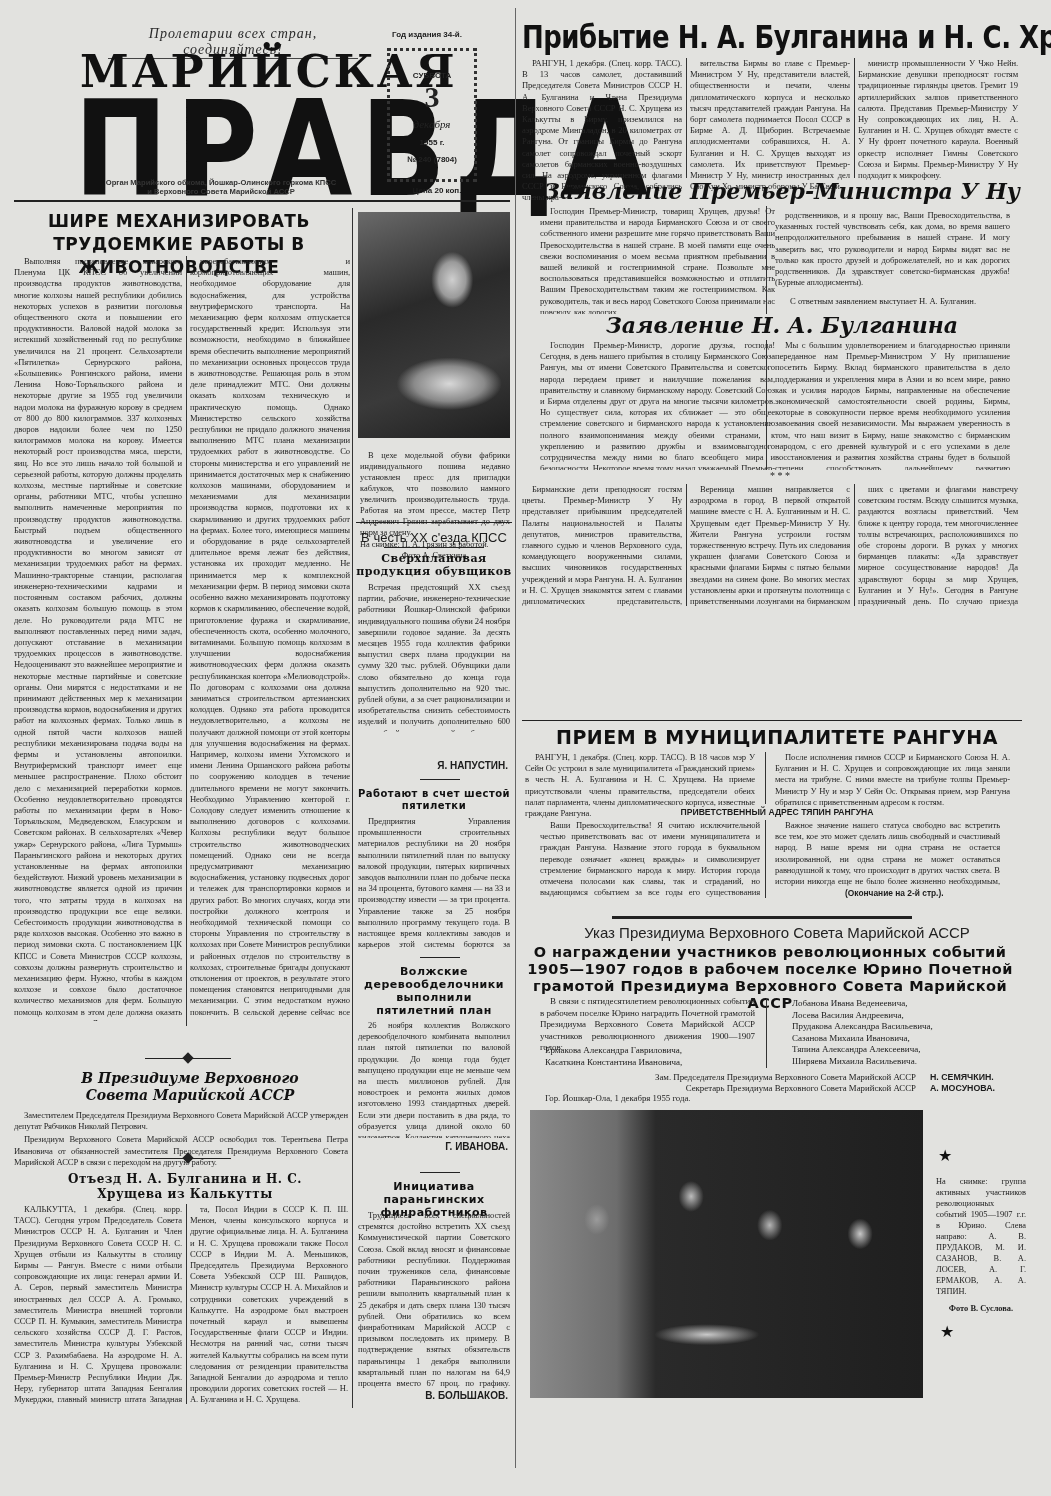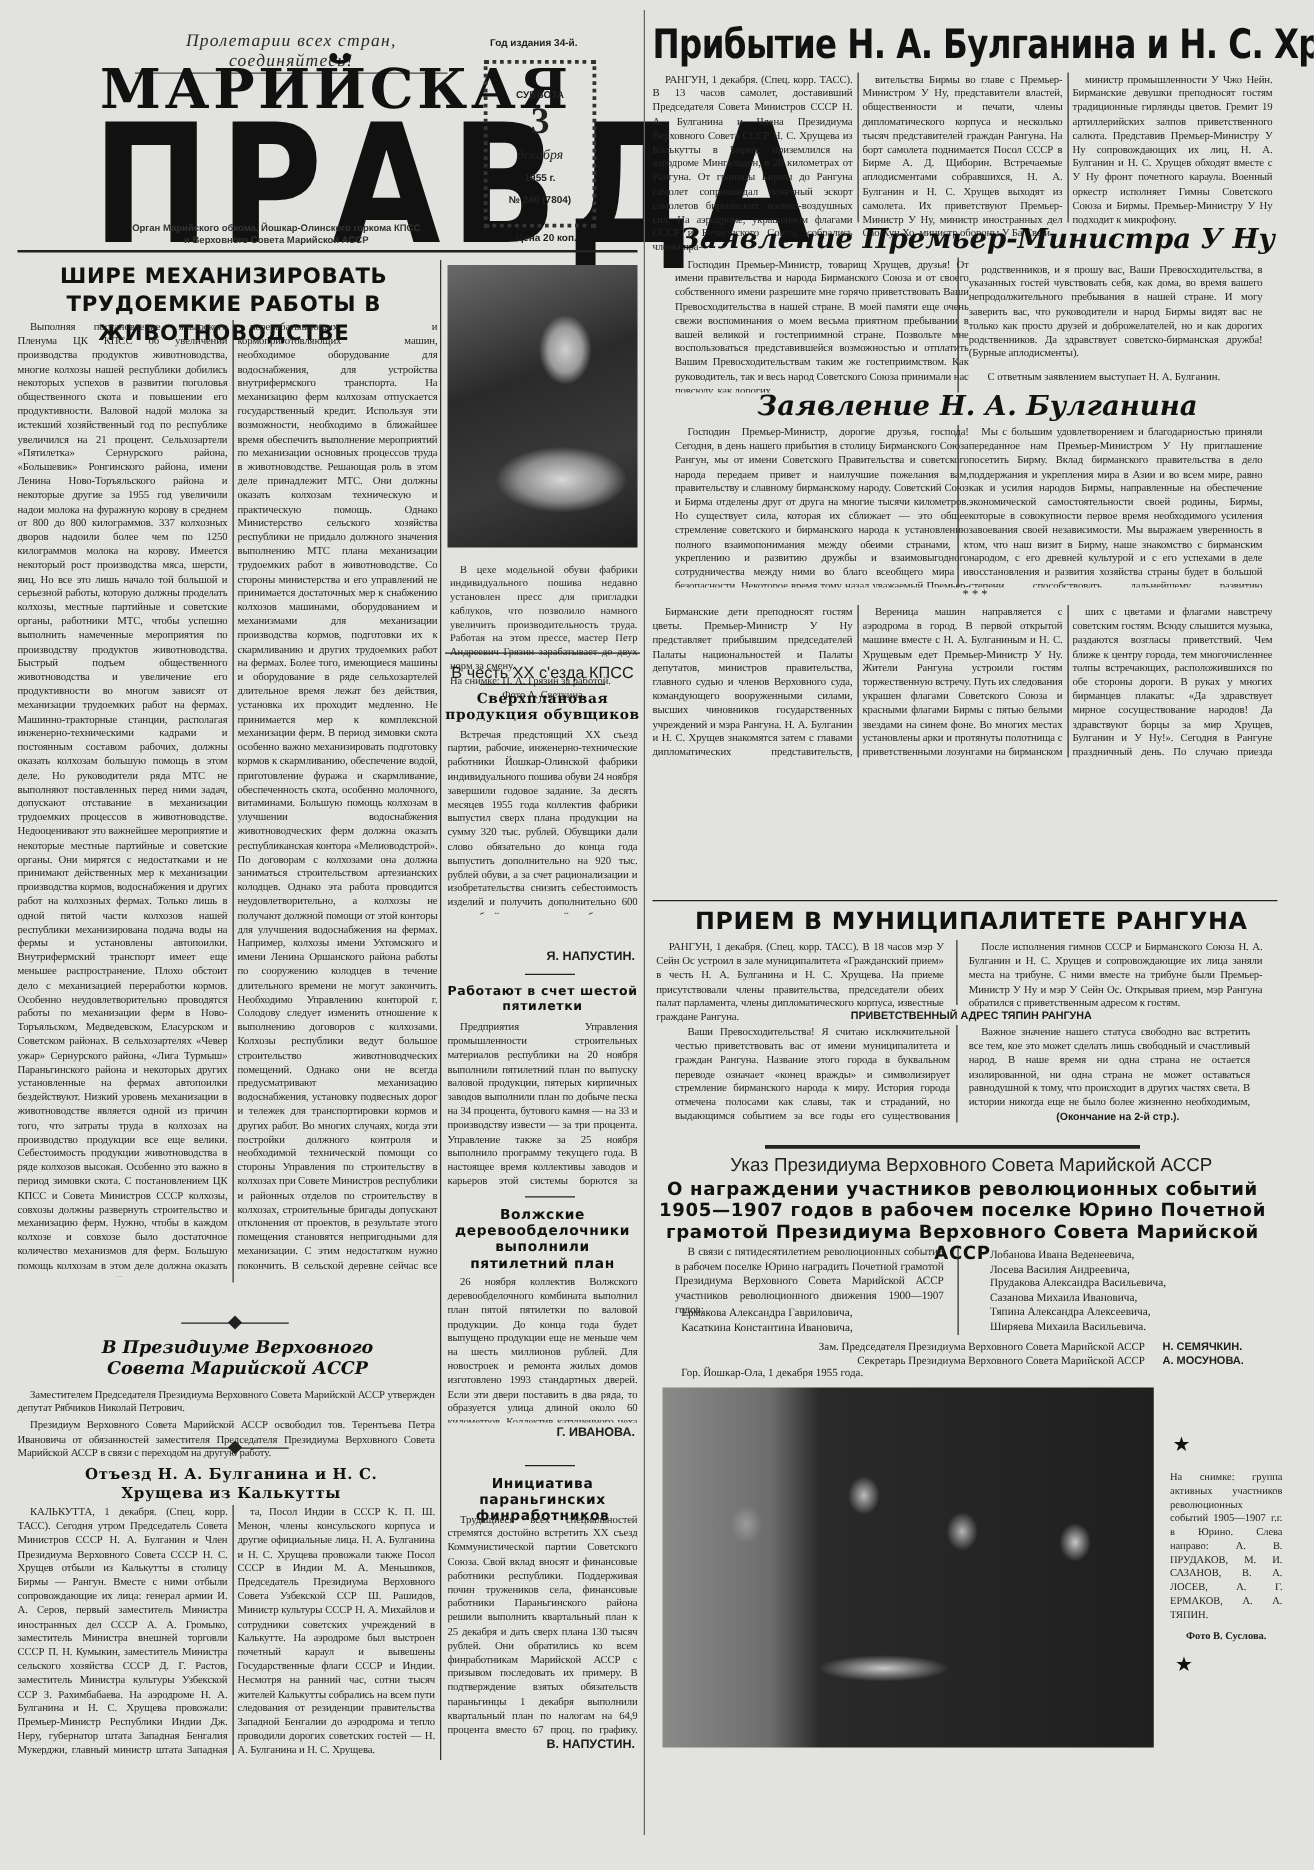--- a/index.html
+++ b/index.html
@@ -137,21 +137,21 @@
     <p>ших с цветами и флагами навстречу советским гостям. Всюду слышится музыка, раздаются возгласы приветствий. Чем ближе к центру города, тем многочисленнее толпы встречающих, расположившихся по обе стороны дороги. В руках у многих бирманцев плакаты: «Да здравствует мирное сосуществование народов! Да здравствуют борцы за мир Хрущев, Булганин и У Ну!». Сегодня в Рангуне праздничный день. По случаю приезда советских гостей закрыты все магазины и учреждения. Рангунцы встречали цветами и возгласами привета товарищей Булганина и Хрущева на всем пути их следования до отведенной для них резиденции в президентском дворце.</p>
   </div>
 <div class="hrule" style="left:522px;top:720px;width:500px;height:1px;"></div>
 
 <div class="abs h-big" style="left:522px;top:726px;width:510px;font-size:19px;">ПРИЕМ В МУНИЦИПАЛИТЕТЕ РАНГУНА</div>
 <div class="abs body-text serif" style="left:525px;top:752px;width:230px;">
     <p>РАНГУН, 1 декабря. (Спец. корр. ТАСС). В 18 часов мэр У Сейн Ос устроил в зале муниципалитета «Гражданский прием» в честь Н. А. Булганина и Н. С. Хрущева. На приеме присутствовали члены правительства, председатели обеих палат парламента, члены дипломатического корпуса, известные граждане Рангуна.</p>
   </div>
 <div class="vrule" style="left:765px;top:752px;height:52px;"></div>
 <div class="abs body-text serif" style="left:775px;top:752px;width:235px;">
-    <p>После исполнения гимнов СССР и Бирманского Союза Н. А. Булганин и Н. С. Хрущев и сопровождающие их лица заняли места на трибуне. С ними вместе на трибуне были Премьер-Министр У Ну и мэр У Сейн Ос. Открывая прием, мэр Рангуна обратился с приветственным адресом к гостям.</p>
+    <p>После исполнения гимнов СССР и Бирманского Союза Н. А. Булганин и Н. С. Хрущев и сопровождающие их лица заняли места на трибуне. С ними вместе на трибуне толпы Премьер-Министр У Ну и мэр У Сейн Ос. Открывая прием, мэр Рангуна обратился с приветственным адресом к гостям.</p>
   </div>
 <div class="abs sans" style="left:522px;top:807px;width:510px;text-align:center;font-size:8.6px;font-weight:bold;">ПРИВЕТСТВЕННЫЙ АДРЕС ТЯПИН РАНГУНА</div>
 <div class="abs body-text serif" style="left:540px;top:820px;width:220px;height:80px;overflow:hidden;">
     <p>Ваши Превосходительства! Я считаю исключительной честью приветствовать вас от имени муниципалитета и граждан Рангуна. Название этого города в буквальном переводе означает «конец вражды» и символизирует стремление бирманского народа к миру. История города отмечена полосами как славы, так и страданий, но выдающимся событием за все годы его существования является тот факт, что 4 января 1948 года он стал столицей свободной, независимой и суверенной республики.</p>
   </div>
 <div class="vrule" style="left:765px;top:820px;height:78px;"></div>
 <div class="abs body-text serif" style="left:775px;top:820px;width:225px;height:70px;overflow:hidden;">
     <p>Важное значение нашего статуса свободно вас встретить все тем, кое это может сделать лишь свободный и счастливый народ. В наше время ни одна страна не остается изолированной, ни одна страна не может оставаться равнодушной к тому, что происходит в других частях света. В истории никогда еще не было более жизненно необходимым, непреложным в сосуществовании и сотрудничестве. Общность чело-</p>
   </div>
 <div class="abs sans" style="left:845px;top:888px;font-size:8.4px;font-weight:bold;">(Окончание на 2-й стр.).</div>
@@ -232,21 +232,21 @@
 <div class="abs body-text serif" style="left:358px;top:1020px;width:152px;height:118px;overflow:hidden;">
     <p>26 ноября коллектив Волжского деревообделочного комбината выполнил план пятой пятилетки по валовой продукции. До конца года будет выпущено продукции еще не меньше чем на шесть миллионов рублей. Для новостроек и ремонта жилых домов изготовлено 1993 стандартных дверей. Если эти двери поставить в два ряда, то образуется улица длиной около 60 километров. Коллектив катушечного цеха изготовил 903 миллиона штук ниточной катушки и до конца года даст стране еще около 25 миллионов.</p>
   </div>
 <div class="abs sig" style="left:358px;top:1141px;width:150px;">Г. ИВАНОВА.</div>
 <div class="hrule" style="left:420px;top:1172px;width:40px;height:1px;"></div>
 
 <div class="abs h-big" style="left:356px;top:1180px;width:156px;font-size:11px;line-height:13px;">Инициатива параньгинских финработников</div>
 <div class="abs body-text serif" style="left:358px;top:1210px;width:152px;height:178px;overflow:hidden;">
     <p>Трудящиеся всех специальностей стремятся достойно встретить XX съезд Коммунистической партии Советского Союза. Свой вклад вносят и финансовые работники республики. Поддерживая почин тружеников села, финансовые работники Параньгинского района решили выполнить квартальный план к 25 декабря и дать сверх плана 130 тысяч рублей. Они обратились ко всем финработникам Марийской АССР с призывом последовать их примеру. В подтверждение взятых обязательств параньгинцы 1 декабря выполнили квартальный план по налогам на 64,9 процента вместо 67 проц. по графику. Подоходный налог с колхозов собран полностью, сельхозналог — на 92 процента.</p>
   </div>
-<div class="abs sig" style="left:358px;top:1390px;width:150px;">В. НАПУСТИН.</div>
+<div class="abs sig" style="left:358px;top:1390px;width:150px;">В. БОЛЬШАКОВ.</div>
 
 <div class="divider-diamond" style="left:145px;top:1058px;width:86px;"></div>
 <div class="abs h-ital" style="left:60px;top:1070px;width:260px;font-size:14px;line-height:17px;">В Президиуме Верховного Совета Марийской АССР</div>
 <div class="abs body-text serif" style="left:14px;top:1110px;width:334px;">
   <p>Заместителем Председателя Президиума Верховного Совета Марийской АССР утвержден депутат Рябчиков Николай Петрович.</p>
   <p>Президиум Верховного Совета Марийской АССР освободил тов. Терентьева Петра Ивановича от обязанностей заместителя Председателя Президиума Верховного Совета Марийской АССР в связи с переходом на другую работу.</p>
 </div>
 <div class="divider-diamond" style="left:145px;top:1158px;width:86px;"></div>
 
 <div class="abs h-big" style="left:50px;top:1172px;width:270px;font-size:12px;line-height:15px;font-family:'DejaVu Serif',serif;">Отъезд Н. А. Булганина и Н. С. Хрущева из Калькутты</div>

